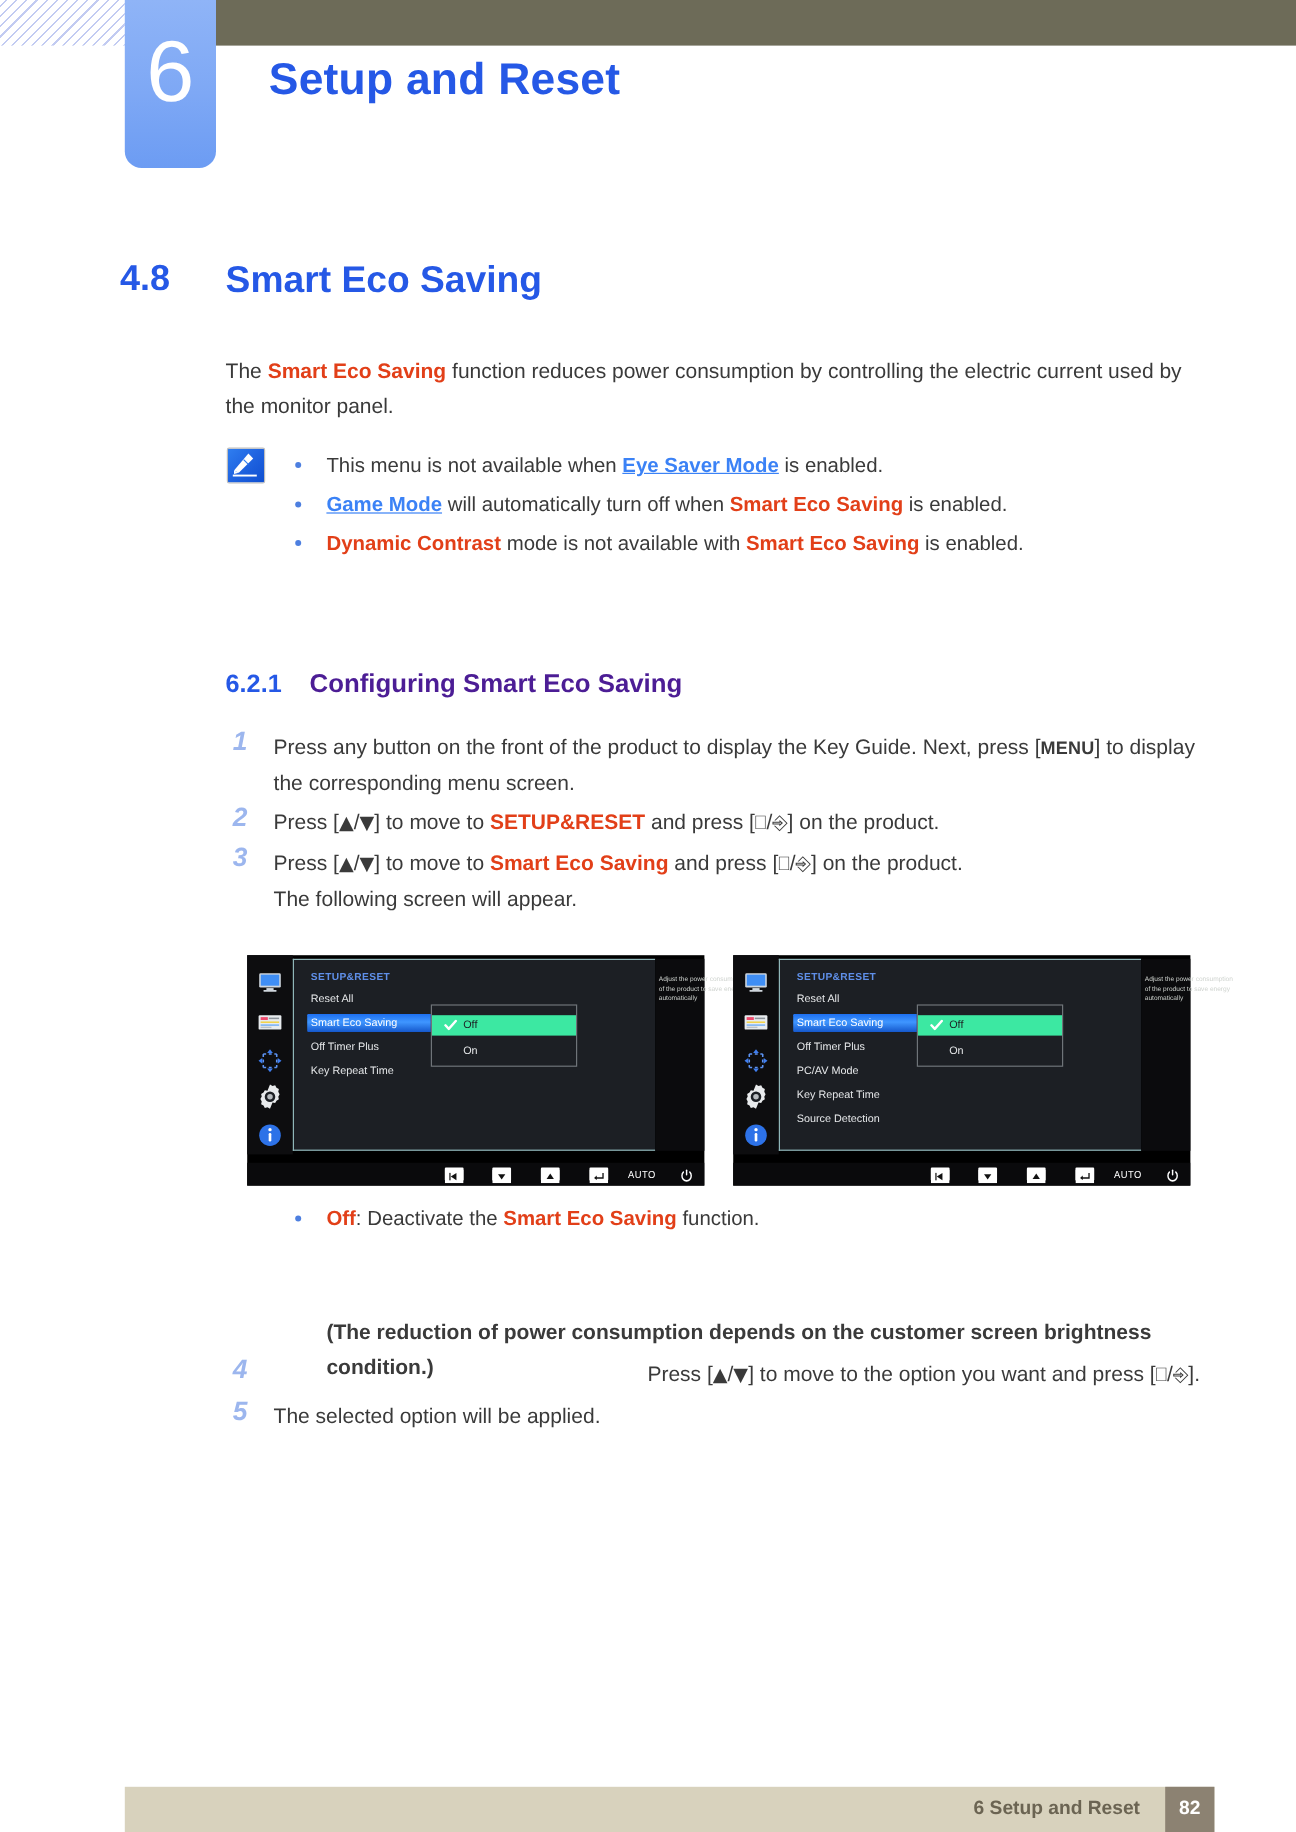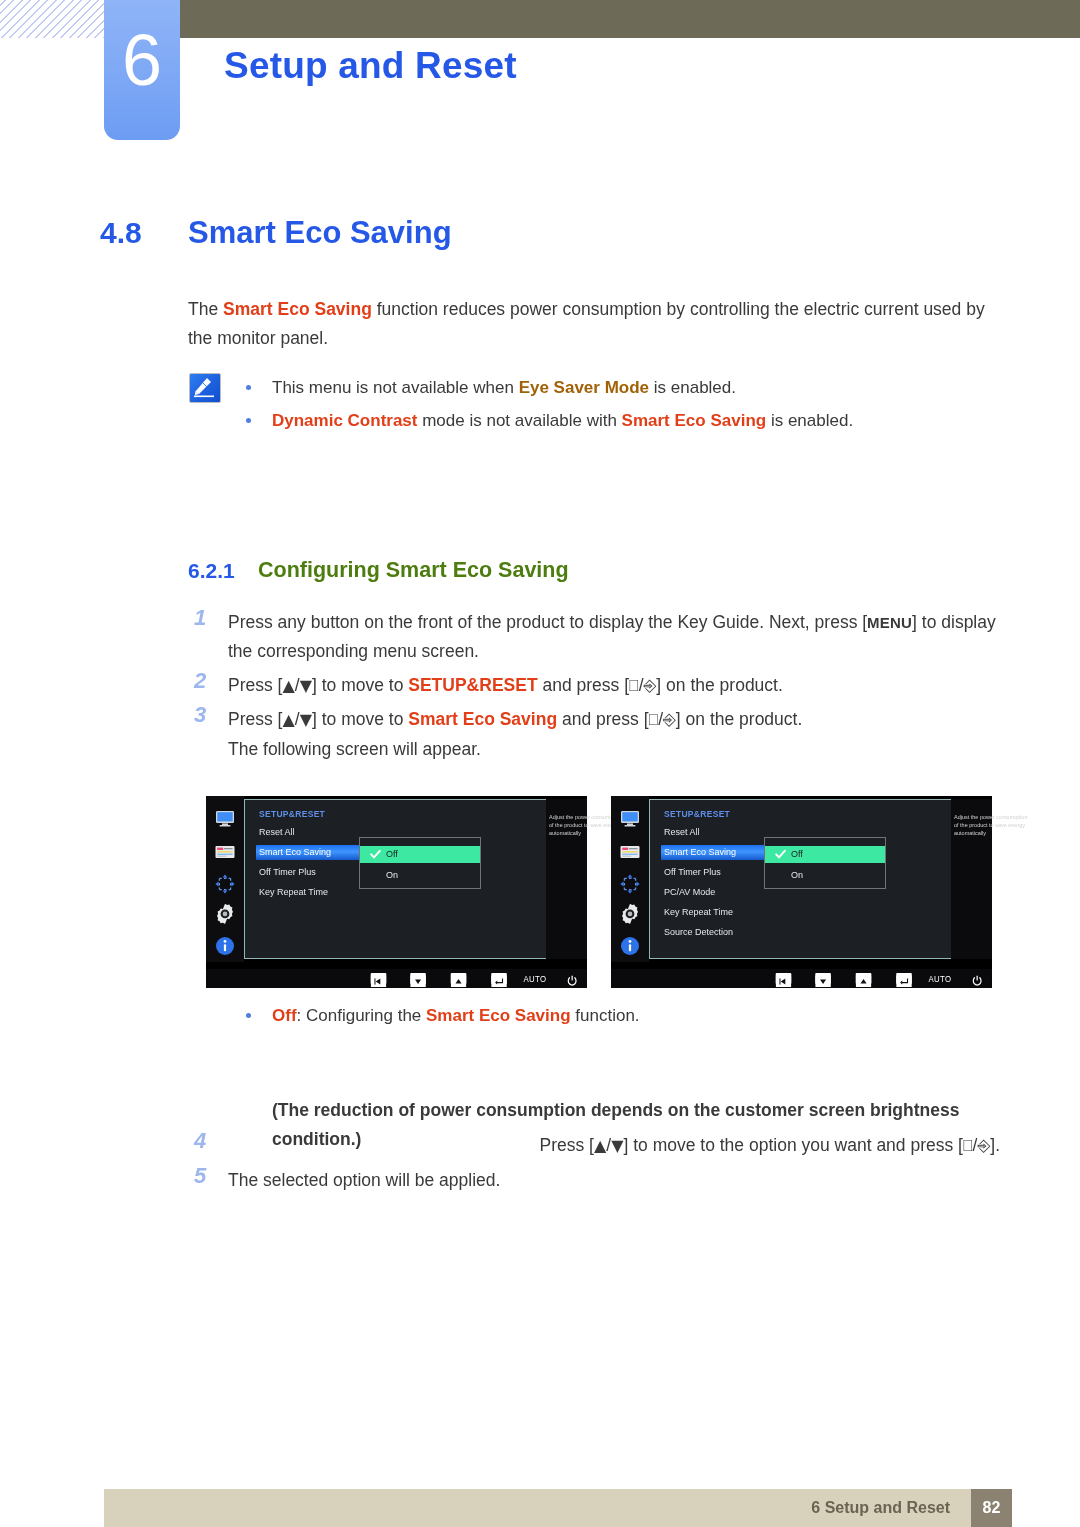--- a/index.html
+++ b/index.html
@@ -34,39 +34,39 @@
   
   .sec-num{position:absolute;left:100px;top:216px;color:#2558e6;font-size:30px;font-weight:bold;}
   .sec-title{position:absolute;left:188px;top:215px;color:#2558e6;font-size:31px;font-weight:bold;}
 
   
   .para{
     position:absolute;left:188px;width:812px;
     color:#3a3a3a;font-size:17.5px;line-height:29px;
   }
   .kw{color:#e23f18;font-weight:bold;}
-  .kw-u{color:#a16207;font-weight:bold;}
+  .kw-u{color:#3b82f6;font-weight:bold;text-decoration:underline;}
 
   
   .note-icon{
     position:absolute;left:189px;top:373px;width:30px;height:28px;
     background:linear-gradient(135deg,#2f7ef0 0%,#1f63e0 50%,#0f4fd0 100%);
     border:1px solid #bcbcbc;border-radius:2px;
   }
   .note-icon svg{display:block;}
   .note-list{position:absolute;left:240px;top:372px;width:760px;}
   .bl{position:relative;padding-left:32px;color:#3a3a3a;font-size:17px;line-height:31.5px;margin-bottom:1px;}
   .bl::before{
     content:"";position:absolute;left:6px;top:13px;width:5px;height:5px;border-radius:50%;
     background:#4d7fe0;
   }
 
   
   .sub-num{position:absolute;left:188px;top:559px;color:#2558e6;font-size:21px;font-weight:bold;}
-  .sub-title{position:absolute;left:258px;top:558px;color:#4d7c0f;font-size:21.5px;font-weight:bold;}
+  .sub-title{position:absolute;left:258px;top:558px;color:#4c1d95;font-size:21.5px;font-weight:bold;}
 
   
   .step{position:absolute;color:#3a3a3a;font-size:17.5px;line-height:29px;}
   .step-n{position:absolute;color:#9cb6ee;font-size:22px;font-style:italic;font-weight:bold;width:26px;text-align:left;}
   .kbd{font-weight:bold;font-size:15px;letter-spacing:.2px;}
   .gly{font-family:"DejaVu Sans",sans-serif;font-size:16px;}
 
   
   .osd{position:absolute;width:381px;height:192px;background:#000000;}
   .osd-rail{position:absolute;left:0;top:0;width:38px;height:166px;background:#0d0d0f;}
@@ -128,20 +128,21 @@
 <div class="note-icon">
   <svg width="28" height="26" viewBox="0 0 28 26">
     <path d="M5 18 L17 4 L21 8 L9 20 Z" fill="#ffffff"></path>
     <path d="M5 18 L9 20 L5 21 Z" fill="#ffffff"></path>
     <rect x="4" y="21.5" width="20" height="1.6" fill="#ffffff"></rect>
     <path d="M13 9 L17 13" stroke="#2f7ef0" stroke-width="1"></path>
   </svg>
 </div>
 <div class="note-list">
     <div class="bl"><span>This menu is not available when </span><span class="kw-u">Eye Saver Mode</span><span> is enabled.</span></div>
+    <div class="bl"><span class="kw-u">Game Mode</span><span> will automatically turn off when </span><span class="kw">Smart Eco Saving</span><span> is enabled.</span></div>
     <div class="bl"><span class="kw">Dynamic Contrast</span><span> mode is not available with </span><span class="kw">Smart Eco Saving</span><span> is enabled.</span></div>
   </div>
 
 <div class="sub-num">6.2.1</div>
 <div class="sub-title">Configuring Smart Eco Saving</div>
 
 <div id="steps-top">
     <div class="step-n" style="left: 194px; top: 605px;">1</div>
     <div class="step" style="left: 228px; top: 608px; width: 772px;">Press any button on the front of the product to display the Key Guide. Next, press [<b class="kbd">MENU</b>] to display the corresponding menu screen.</div>
     <div class="step-n" style="left: 194px; top: 668px;">2</div>
@@ -300,21 +301,21 @@
         </svg></div>
       <div class="osd-auto" style="left:345px;top:5px;">AUTO</div>
       <div style="position:absolute;left:392px;top:4px;"><svg width="12" height="12" viewBox="0 0 12 12">
           <path d="M3.1 2.8 a4.2 4.2 0 1 0 5.8 0" stroke="#fff" stroke-width="1.3" fill="none" stroke-linecap="round"></path>
           <rect x="5.35" y=".6" width="1.3" height="5" rx=".6" fill="#fff"></rect>
         </svg></div>
     </div>
   </div>
 
 <div class="note-list" id="opt-bullets" style="left:240px;top:1000px;width:770px;">
-    <div class="bl"><span class="kw">Off</span><span>: Configuring the </span><span class="kw">Smart Eco Saving</span><span> function.</span></div>
+    <div class="bl"><span class="kw">Off</span><span>: Deactivate the </span><span class="kw">Smart Eco Saving</span><span> function.</span></div>
   </div>
 <div class="step" style="left:272px;top:1096px;width:740px;font-weight:bold;">(The reduction of power consumption depends on the customer screen brightness condition.)</div>
 
 <div id="steps-bottom">
     <div class="step-n" style="left: 194px; top: 1128px;">4</div>
     <div class="step" style="left: 228px; top: 1131px; width: 772px; text-align: right;">Press [<span class="gly">▲</span>/<span class="gly">▼</span>] to move to the option you want and press [<span class="gly">⎕</span>/<span class="gly">⎆</span>].</div>
     <div class="step-n" style="left: 194px; top: 1163px;">5</div>
     <div class="step" style="left: 228px; top: 1166px; width: 772px;">The selected option will be applied.</div>
   </div>
 

